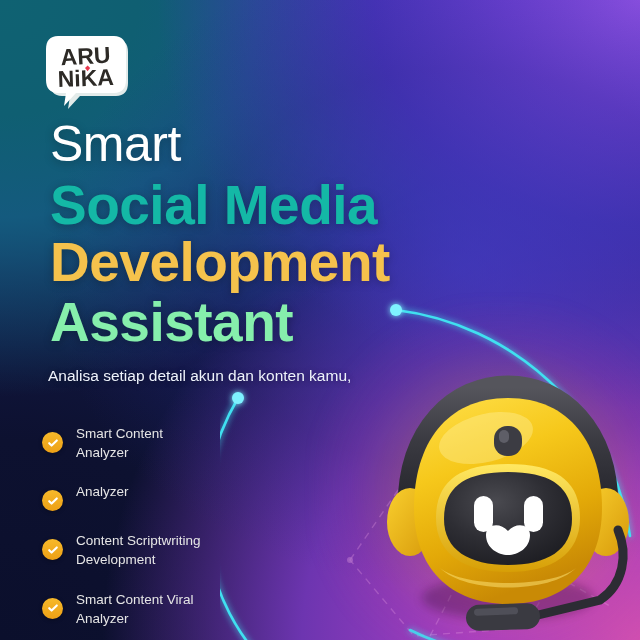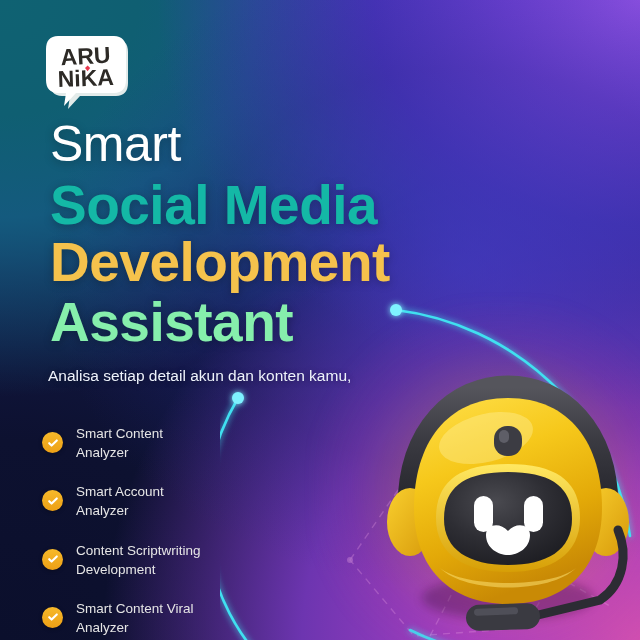--- a/index.html
+++ b/index.html
@@ -163,21 +163,20 @@
       </span>
     </div>
 
     <div class="feature">
       <span class="tick">
         <svg width="12" height="12" viewBox="0 0 12 12">
             <path d="M2.2 6.2 L4.6 8.6 L9.8 3.4" fill="none" stroke="#fff" stroke-width="2.1" stroke-linecap="round" stroke-linejoin="round"></path>
           </svg>
       </span>
       <span class="f-text">
-        <span>Smart Account</span>
         <span>Analyzer</span>
       </span>
     </div>
 
     <div class="feature">
       <span class="tick">
         <svg width="12" height="12" viewBox="0 0 12 12">
             <path d="M2.2 6.2 L4.6 8.6 L9.8 3.4" fill="none" stroke="#fff" stroke-width="2.1" stroke-linecap="round" stroke-linejoin="round"></path>
           </svg>
       </span>

